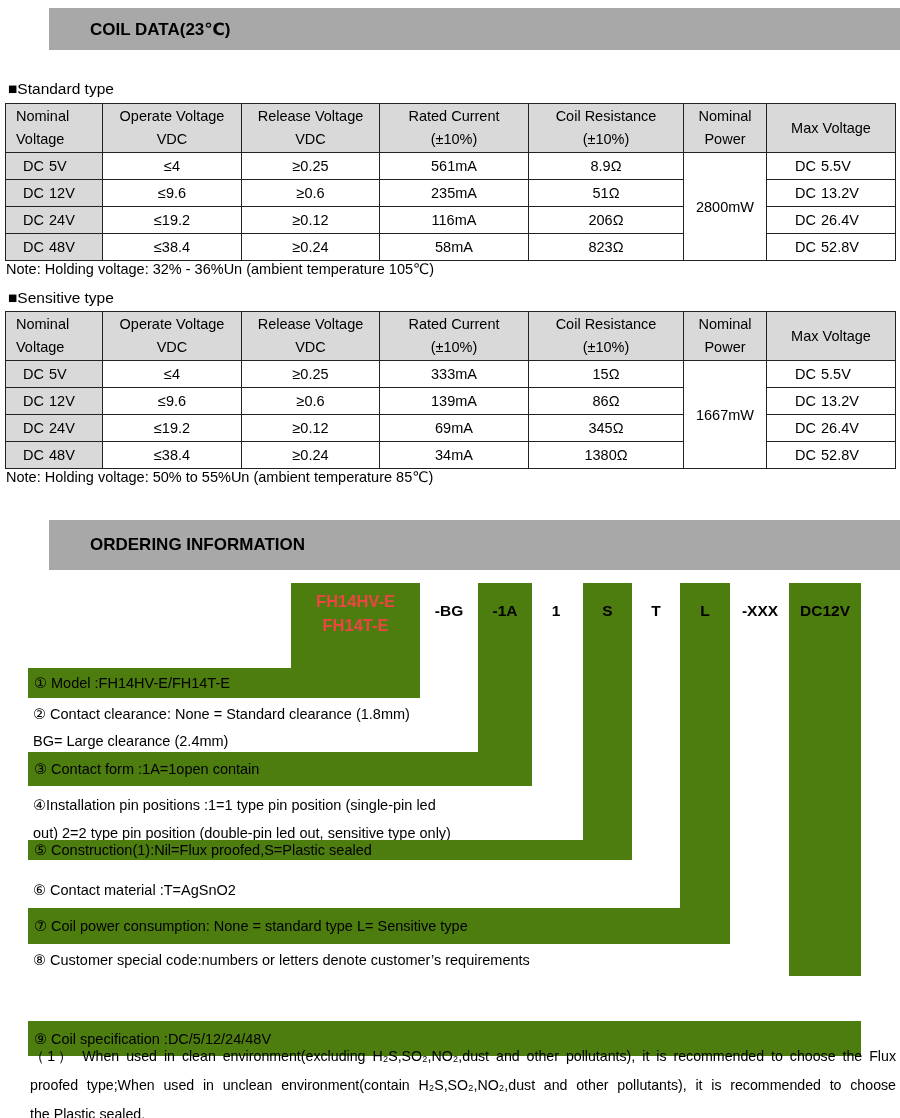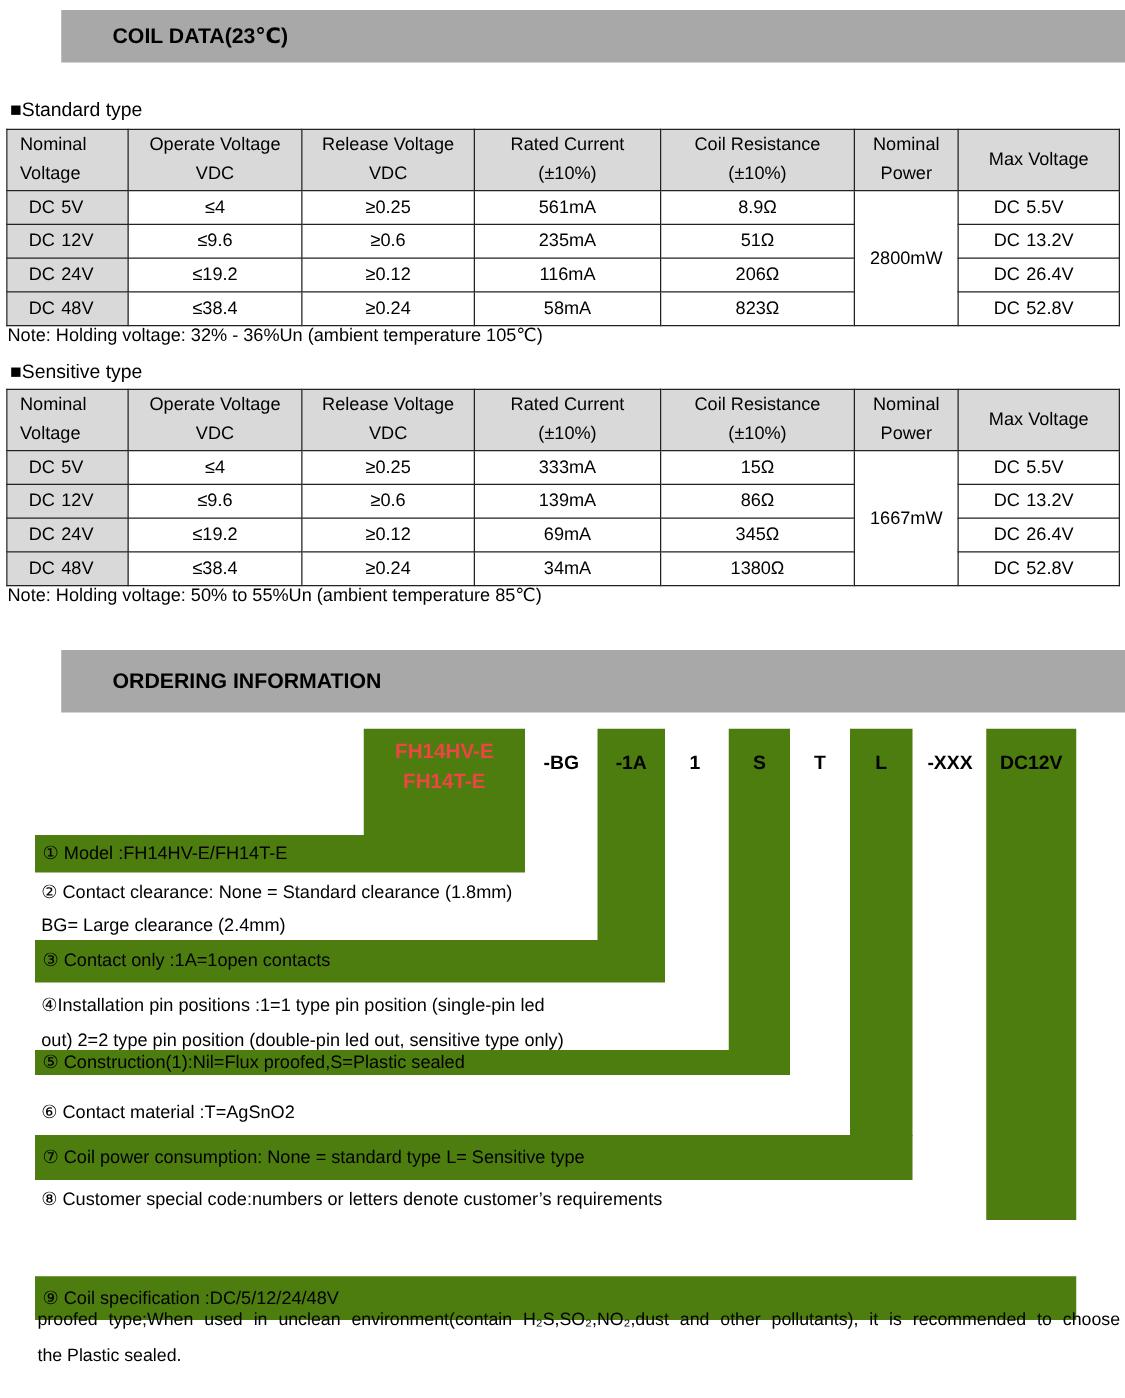--- a/index.html
+++ b/index.html
@@ -306,28 +306,29 @@
   <div class="abs code-label" style="left:641px;top:602px;width:30px;">T</div>
   <div class="abs code-label" style="left:680px;top:602px;width:50px;">L</div>
   <div class="abs code-label" style="left:735px;top:602px;width:50px;">-XXX</div>
   <div class="abs code-label" style="left:789px;top:602px;width:72px;">DC12V</div>
 
   <div class="abs stair-block stair-row-label" style="left:28px;top:668px;width:392px;height:30px;">① Model :FH14HV-E/FH14T-E</div>
   <div class="abs white-row" style="left:33px;top:701px;line-height:27px;">
     <div>② Contact clearance: None = Standard clearance (1.8mm)</div>
     <div>BG= Large clearance (2.4mm)</div>
   </div>
-  <div class="abs stair-block stair-row-label" style="left:28px;top:752px;width:504px;height:34px;">③ Contact only :1A=1open contacts</div>
+  <div class="abs stair-block stair-row-label" style="left:28px;top:752px;width:504px;height:34px;">③ Contact form :1A=1open contain</div>
   <div class="abs white-row" style="left:33px;top:791px;line-height:28px;">
     <div>④Installation pin positions :1=1 type pin position (single-pin led</div>
     <div>out) 2=2 type pin position (double-pin led out, sensitive type only)</div>
   </div>
   <div class="abs stair-block stair-row-label" style="left:28px;top:840px;width:604px;height:20px;">⑤ Construction(1):Nil=Flux proofed,S=Plastic sealed</div>
   <div class="abs white-row" style="left:33px;top:882px;">⑥ Contact material :T=AgSnO2</div>
   <div class="abs stair-block stair-row-label" style="left:28px;top:908px;width:702px;height:36px;">⑦ Coil power consumption: None = standard type L= Sensitive type</div>
   <div class="abs white-row" style="left:33px;top:952px;">⑧ Customer special code:numbers or letters denote customer’s requirements</div>
   <div class="abs stair-block stair-row-label" style="left:28px;top:976px;width:833px;height:35px;margin-top:45px;">⑨ Coil specification :DC/5/12/24/48V</div>
 </div>
 
 <div class="abs footnote" style="left:30px;top:1042px;">
+  <div class="fn-just">（1） When used in clean environment(excluding H₂S,SO₂,NO₂,dust and other pollutants), it is recommended to choose the Flux</div>
   <div class="fn-just fn-indent">proofed type;When used in unclean environment(contain H₂S,SO₂,NO₂,dust and other pollutants), it is recommended to choose</div>
   <div class="fn-indent">the Plastic sealed.</div>
 </div>
 
 </body></html>

